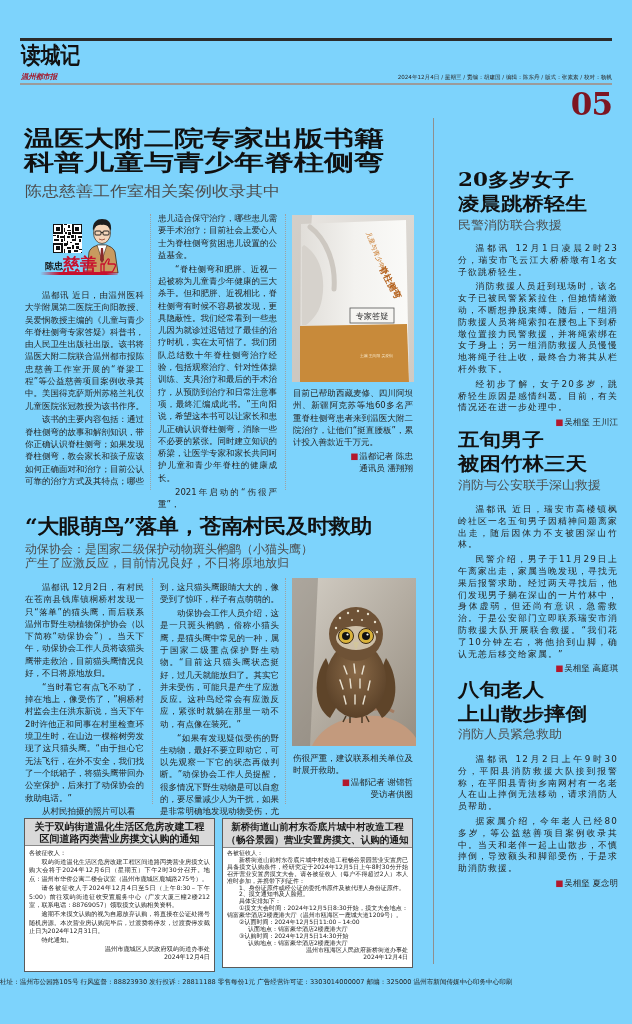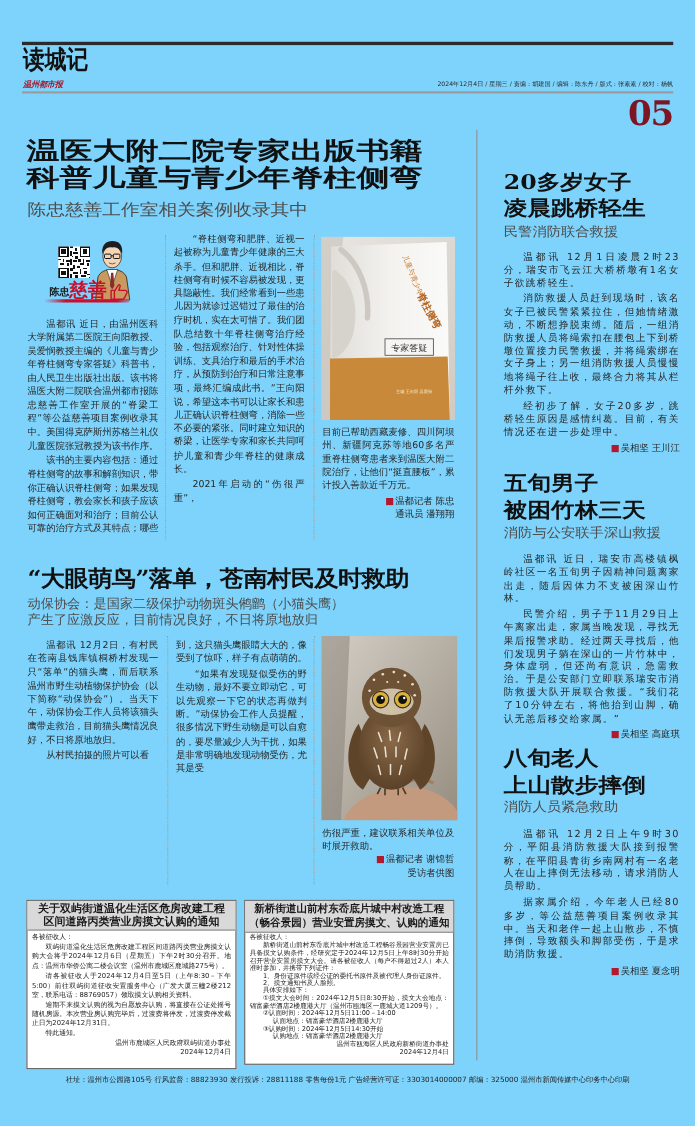--- a/index.html
+++ b/index.html
@@ -43,21 +43,21 @@
 .side .sbody p+p{margin-top:3px;}
 .side .sbody .byline{margin-top:3px;letter-spacing:0;}
 
 .notice{border:1px solid #5a5a5a;background:#ffffff;}
 .notice .band{position:absolute;left:0;top:0;right:0;background:#d9d9d9;border-bottom:1px solid #8a8a8a;text-align:center;font-weight:bold;color:#1a1a1a;white-space:nowrap;padding-top:2px;}
 .notice .nbody{position:absolute;left:4px;right:4px;color:#222;text-align:justify;}
 .notice .nbody p{margin:0;}
 .notice .ind{text-indent:2em;}
 .notice .ind3{text-indent:3.5em;}
 .notice .right{text-align:right;}
-.footer{left:0;top:978px;width:632px;text-align:center;font-size:6.6px;line-height:8px;color:#222;white-space:nowrap;}
+.footer{left:0;top:978px;width:632px;text-align:left;font-size:6.6px;line-height:8px;color:#222;white-space:nowrap;}
 </style>
 </head>
 <body>
 
 <div id="page">
 
   <div class="a rule-top"></div>
   <div class="a section-title">读城记</div>
   <div class="a paper-name">温州都市报</div>
   <div class="a page-number">05</div>
@@ -137,20 +137,21 @@
   </div>
 
   <div class="a dotted" style="left:150px;top:214px;height:276px;"></div>
   <div class="a dotted" style="left:285px;top:214px;height:276px;"></div>
 
   <div class="a col" style="left:25px;top:289px;width:119px;">
     <p class="ind">温都讯 近日，由温州医科大学附属第二医院王向阳教授、吴爱悯教授主编的《儿童与青少年脊柱侧弯专家答疑》科普书，由人民卫生出版社出版。该书将温医大附二院联合温州都市报陈忠慈善工作室开展的“脊梁工程”等公益慈善项目案例收录其中。美国得克萨斯州苏格兰礼仪儿童医院张冠教授为该书作序。</p>
     <p class="ind">该书的主要内容包括：通过脊柱侧弯的故事和解剖知识，带你正确认识脊柱侧弯；如果发现脊柱侧弯，教会家长和孩子应该如何正确面对和治疗；目前公认可靠的治疗方式及其特点；哪些</p>
   </div>
   <div class="a col" style="left:158px;top:212px;width:119px;">
+    <p>患儿适合保守治疗，哪些患儿需要手术治疗；目前社会上爱心人士为脊柱侧弯贫困患儿设置的公益基金。</p>
     <p class="ind">“脊柱侧弯和肥胖、近视一起被称为儿童青少年健康的三大杀手。但和肥胖、近视相比，脊柱侧弯有时候不容易被发现，更具隐蔽性。我们经常看到一些患儿因为就诊过迟错过了最佳的治疗时机，实在太可惜了。我们团队总结数十年脊柱侧弯治疗经验，包括观察治疗、针对性体操训练、支具治疗和最后的手术治疗，从预防到治疗和日常注意事项，最终汇编成此书。”王向阳说，希望这本书可以让家长和患儿正确认识脊柱侧弯，消除一些不必要的紧张。同时建立知识的桥梁，让医学专家和家长共同呵护儿童和青少年脊柱的健康成长。</p>
     <p class="ind">2021年启动的“伤很严重”，</p>
   </div>
 
   <div class="a photo" style="left:292px;top:215px;width:122px;height:167px;">
     <svg width="122" height="167" viewBox="0 0 122 167" style="display:block;font-family:'DejaVu Serif',serif;">
       <defs>
         <linearGradient id="bookbg" x1="0" y1="0" x2="1" y2="1">
             <stop offset="0" stop-color="#e9e6e2"></stop>
             <stop offset="1" stop-color="#cfcac3"></stop>
@@ -185,24 +186,26 @@
 
   <div class="a hl owl-hl">“大眼萌鸟”落单，苍南村民及时救助</div>
   <div class="a sub owl-sub" style="top:543px;">动保协会：是国家二级保护动物斑头鸺鹠（小猫头鹰）</div>
   <div class="a sub owl-sub" style="top:557px;">产生了应激反应，目前情况良好，不日将原地放归</div>
 
   <div class="a dotted" style="left:152px;top:578px;height:226px;"></div>
   <div class="a dotted" style="left:285px;top:578px;height:226px;"></div>
 
   <div class="a col" style="left:25px;top:581px;width:119px;">
     <p class="ind">温都讯 12月2日，有村民在苍南县钱库镇桐桥村发现一只“落单”的猫头鹰，而后联系温州市野生动植物保护协会（以下简称“动保协会”）。当天下午，动保协会工作人员将该猫头鹰带走救治，目前猫头鹰情况良好，不日将原地放归。</p>
+    <p class="ind">“当时看它有点飞不动了，掉在地上，像受伤了，”桐桥村村监会主任洪东新说，当天下午2时许他正和同事在村里检查环境卫生时，在山边一棵榕树旁发现了这只猫头鹰。“由于担心它无法飞行，在外不安全，我们找了一个纸箱子，将猫头鹰带回办公室保护，后来打了动保协会的救助电话。”</p>
     <p class="ind">从村民拍摄的照片可以看</p>
   </div>
   <div class="a col" style="left:160px;top:581px;width:119px;">
     <p>到，这只猫头鹰眼睛大大的，像受到了惊吓，样子有点萌萌的。</p>
+    <p class="ind">动保协会工作人员介绍，这是一只斑头鸺鹠，俗称小猫头鹰，是猫头鹰中常见的一种，属于国家二级重点保护野生动物。“目前这只猫头鹰状态挺好，过几天就能放归了。其实它并未受伤，可能只是产生了应激反应。这种鸟经常会有应激反应，紧张时就躺在那里一动不动，有点像在装死。”</p>
     <p class="ind">“如果有发现疑似受伤的野生动物，最好不要立即动它，可以先观察一下它的状态再做判断。”动保协会工作人员提醒，很多情况下野生动物是可以自愈的，要尽量减少人为干扰，如果是非常明确地发现动物受伤，尤其是受</p>
   </div>
 
   <div class="a photo" style="left:292px;top:578px;width:124px;height:168px;">
     <svg width="124" height="168" viewBox="0 0 124 168" style="display:block;">
       <defs>
         <linearGradient id="owlbg" x1="0" y1="0" x2="1" y2="1">
             <stop offset="0" stop-color="#d4cfc6"></stop>
             <stop offset="1" stop-color="#968d80"></stop>
           </linearGradient>
@@ -296,21 +299,21 @@
       <p class="ind3">认面地点：锦富豪华酒店2楼鹿港大厅</p>
       <p class="ind">③认购时间：2024年12月5日14:30开始</p>
       <p class="ind3">认购地点：锦富豪华酒店2楼鹿港大厅</p>
       <p class="right">温州市瓯海区人民政府新桥街道办事处</p>
       <p class="right">2024年12月4日</p>
     </div>
   </div>
 
   <div class="a vrule"></div>
 
-  <div class="a side" style="top:157px;">
+  <div class="a side" style="top:171px;">
     <div class="hl" style="top:0;">20多岁女子</div>
     <div class="hl" style="top:24px;">凌晨跳桥轻生</div>
     <div class="sub">民警消防联合救援</div>
     <div class="sbody">
       <p>温都讯 12月1日凌晨2时23分，瑞安市飞云江大桥桥墩有1名女子欲跳桥轻生。</p>
       <p>消防救援人员赶到现场时，该名女子已被民警紧紧拉住，但她情绪激动，不断想挣脱束缚。随后，一组消防救援人员将绳索扣在腰包上下到桥墩位置接力民警救援，并将绳索绑在女子身上；另一组消防救援人员慢慢地将绳子往上收，最终合力将其从栏杆外救下。</p>
       <p>经初步了解，女子20多岁，跳桥轻生原因是感情纠葛。目前，有关情况还在进一步处理中。</p>
       <div class="byline"><span class="marker">■</span><span>吴相坚 王川江</span></div>
     </div>
   </div>

